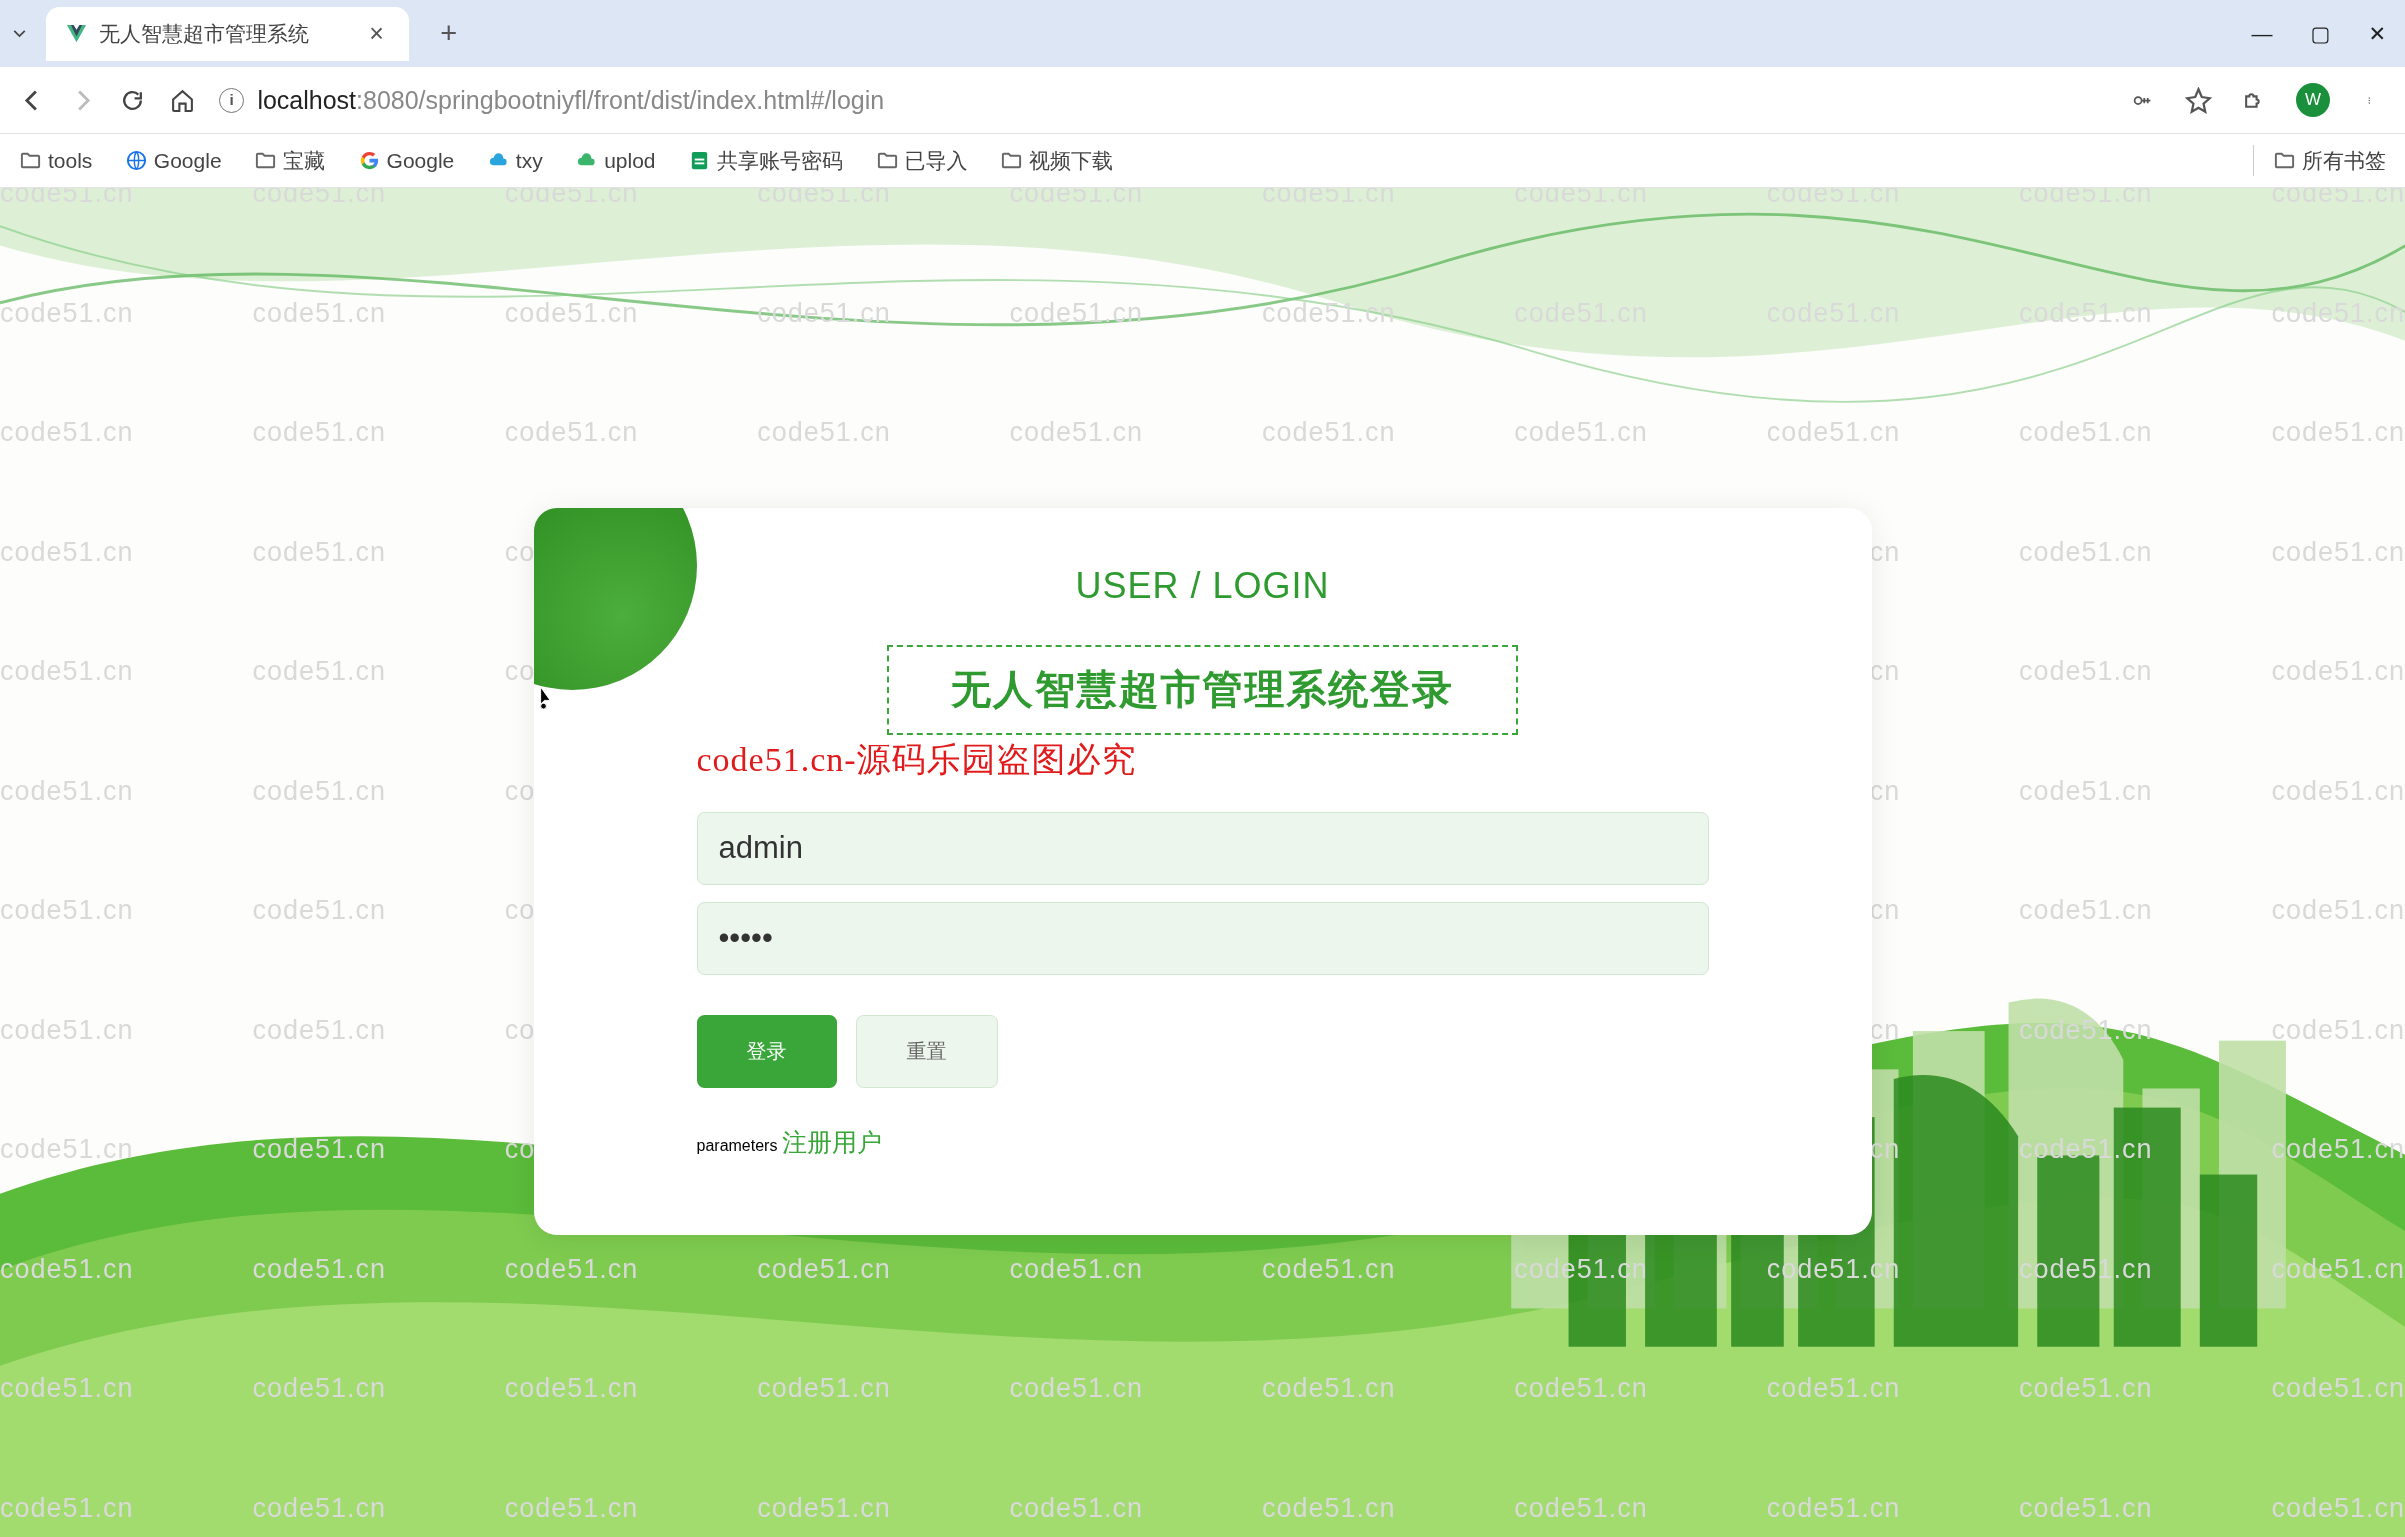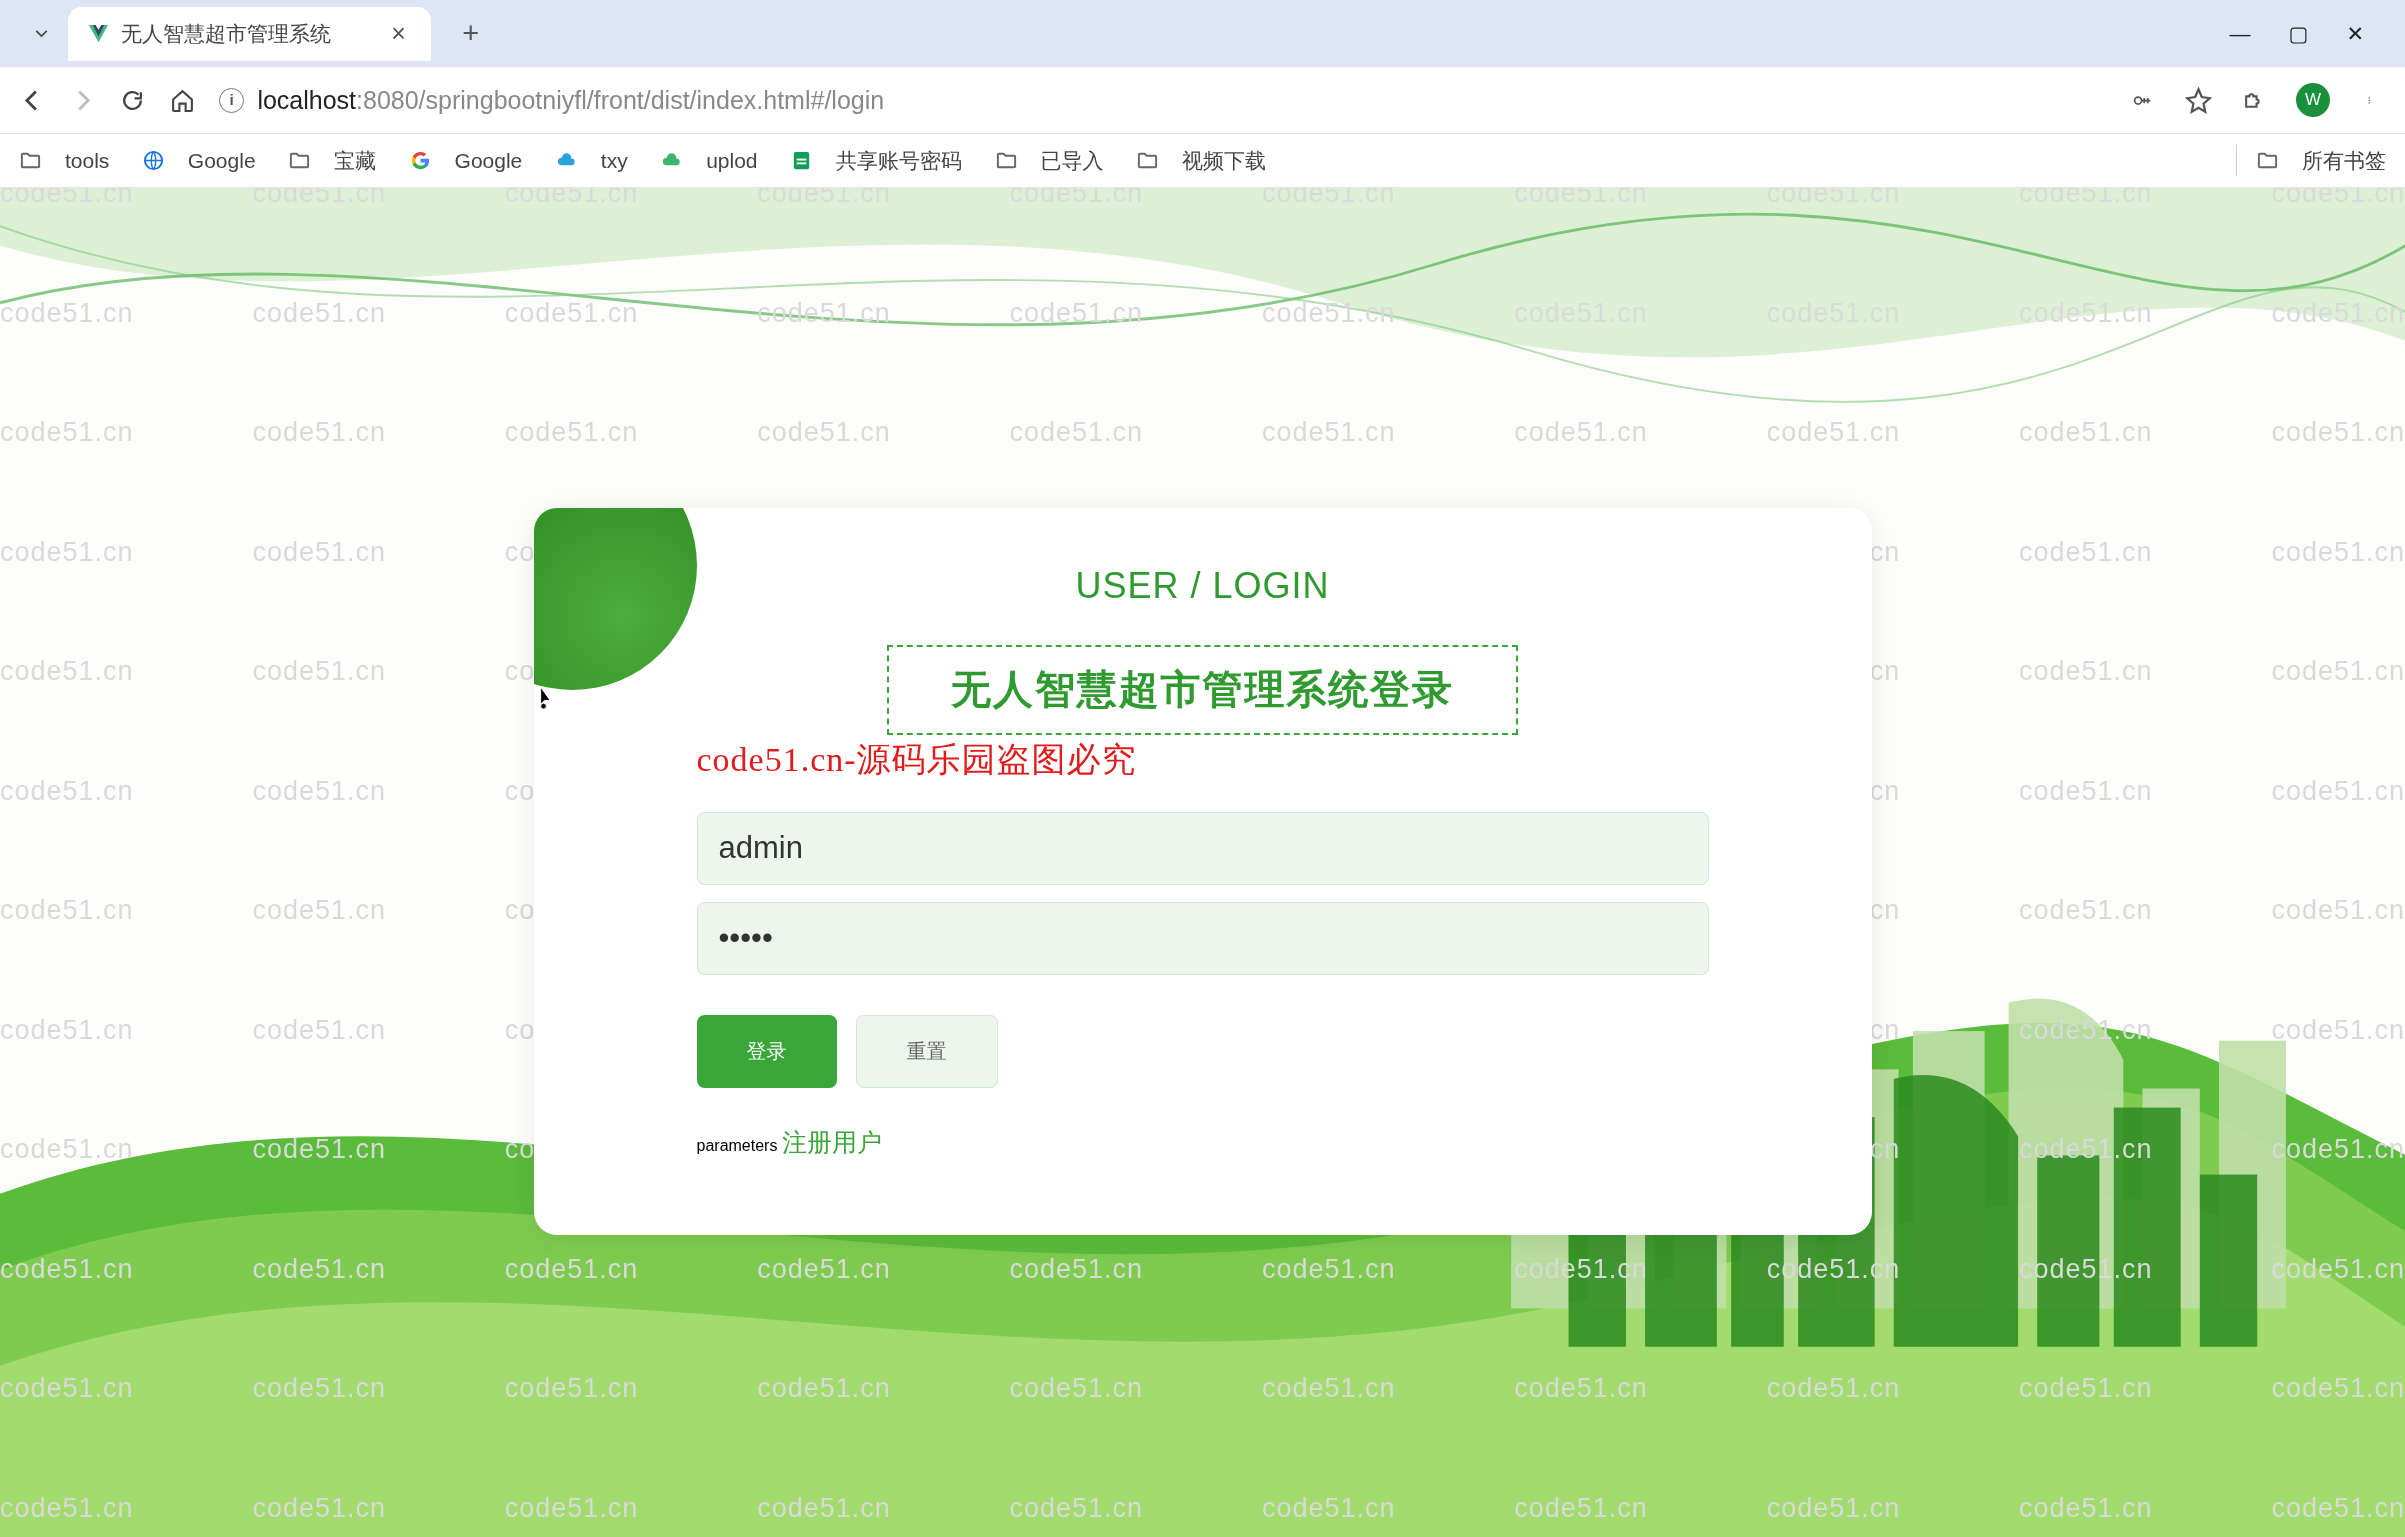--- a/index.html
+++ b/index.html
@@ -8,21 +8,21 @@
   width: 2405px;
   height: 1537px;
   overflow: hidden;
   background: #fff;
 }
 
 
 .browser-chrome { width: 100%; background: #dce6f5; }
 .tab-bar {
   display: flex; align-items: center; height: 67px;
-  padding: 0 22px; gap: 7.6px;
+  padding: 0 0; gap: 7.6px;
 }
 .tab-dropdown {
   width: 38px; height: 38px; display: flex; align-items: center; justify-content: center;
   cursor: pointer;
 }
 .tab {
   display: flex; align-items: center; gap: 11.5px;
   background: #fff; height: 54px; padding: 0 19px;
   border-radius: 13.4px 13.4px 0 0; min-width: 363px;
   position: relative;
@@ -53,21 +53,21 @@
 .url-box .path { color: #888; }
 .addr-right { display: flex; align-items: center; gap: 27px; }
 .addr-right .ic { width: 29px; height: 29px; cursor: pointer; color: #555; display: flex; align-items: center; justify-content: center; }
 .avatar { width: 34px; height: 34px; border-radius: 50%; background: #1a8f3c; color: #fff; display: flex; align-items: center; justify-content: center; font-size: 17px; font-weight: 500; }
 
 .bookmark-bar {
   display: flex; align-items: center; height: 54px;
   padding: 0 19px; gap: 32.5px; background: #fff;
   border-bottom: 1px solid #e3e3e3; font-size: 21px;
 }
-.bookmark-item { display: flex; align-items: center; gap: 23px; color: #444; cursor: pointer; }
+.bookmark-item { display: flex; align-items: center; gap: 6px; color: #444; cursor: pointer; }
 .bookmark-item .bi { width: 23px; height: 23px; }
 .folder-icon { color: #666; }
 .bookmark-right { margin-left: auto; display: flex; align-items: center; gap: 19px; }
 .bookmark-divider { width: 1px; height: 31px; background: #ccc; }
 
 
 .viewport {
   position: relative;
   width: 100%;
   height: calc(1537px - 187px);

